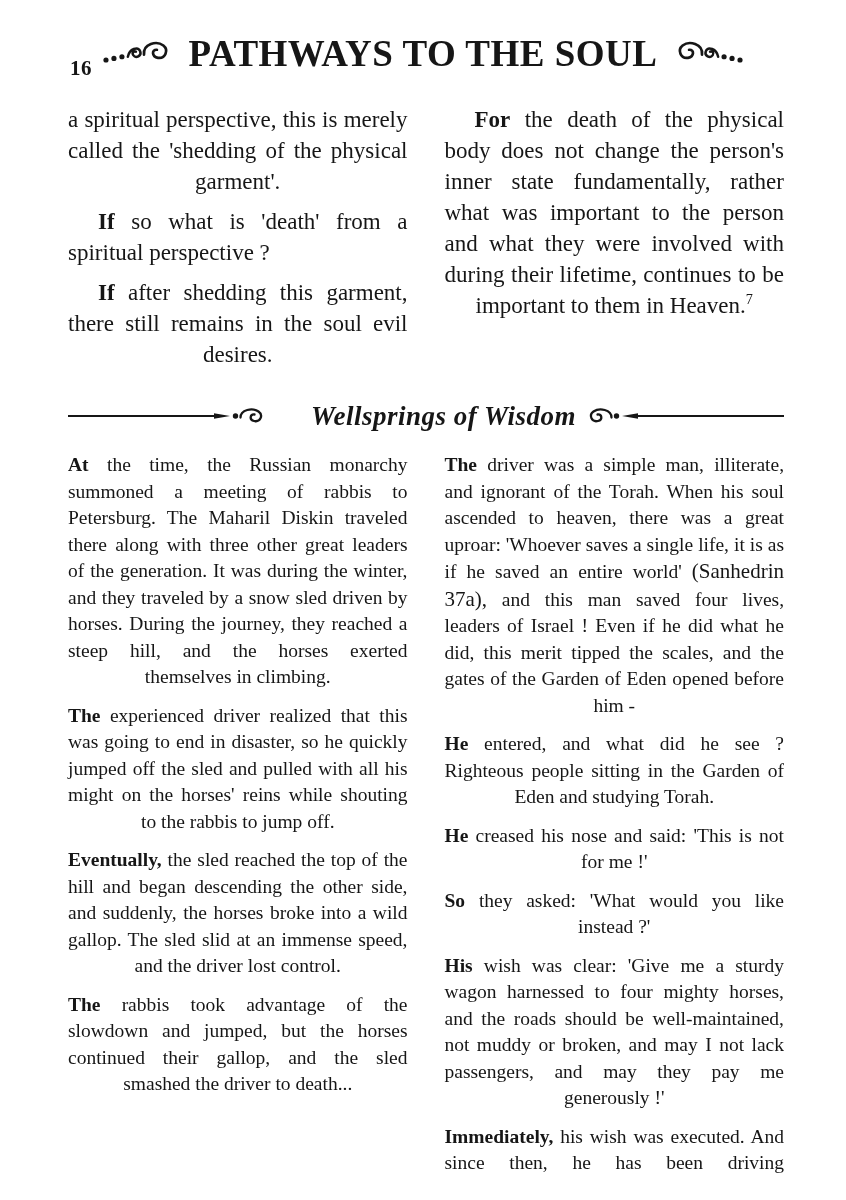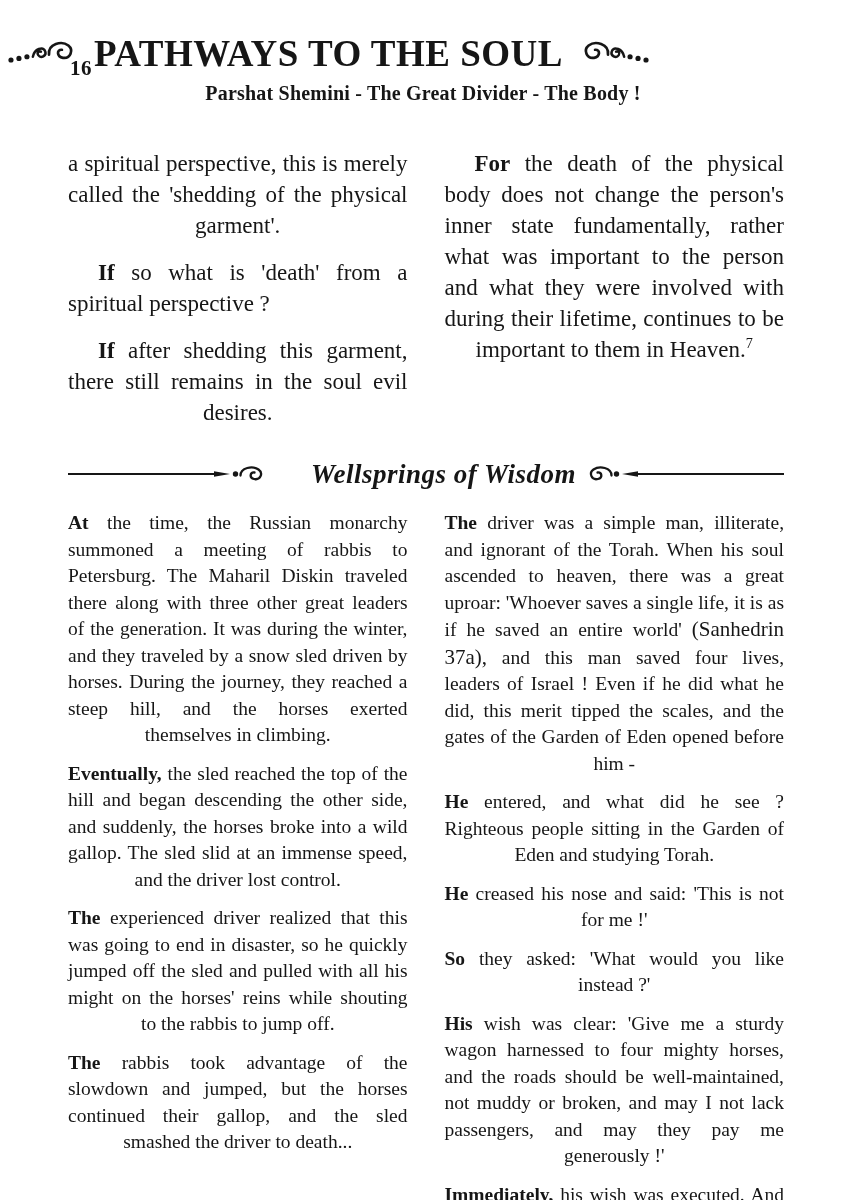--- a/index.html
+++ b/index.html
@@ -13,40 +13,40 @@
     box-sizing:border-box;
     margin:0 auto;
   }
   
   .hdr{padding-top:33px;position:relative;}
   .page-num{
     position:absolute;left:70px;top:56px;
     font-size:21px;font-weight:bold;letter-spacing:.5px;
   }
   .title-row{
-    display:flex;align-items:center;gap:10px;
+    display:flex;align-items:center;justify-content:center;gap:10px;
     height:40px;
   }
   .title-row h1{
     margin:0;font-size:37px;font-weight:bold;letter-spacing:.5px;
     white-space:nowrap;line-height:1;
   }
   .flourish{display:block;}
   .flourish.rt{transform:scaleX(-1);}
   .subtitle{
     text-align:center;font-size:20px;font-weight:bold;
     margin-top:9px;letter-spacing:.2px;
   }
   
   .cols{
     display:flex;gap:37px;
     padding:0 62px 0 68px;
   }
   .col{flex:1;min-width:0;text-align:justify;}
-  .cols p{margin:16px 0 9px 0;}
+  .cols p{margin:4px 0 9px 0;}
   .top-sec{margin-top:27px;font-size:23px;line-height:31px;}
   .story-sec{margin-top:15px;font-size:19.5px;line-height:26.5px;}
   .story-sec p{margin:0 0 12px 0;}
   .indent{text-indent:30px;}
   .tl-c{text-align-last:center;}
   .tl-l{text-align-last:left;}
   .tl-j{text-align-last:justify;}
   b.lead{font-weight:bold;}
   sup.fn{font-size:62%;line-height:0;vertical-align:super;}
   .src{
@@ -87,21 +87,20 @@
       </svg>
       <h1>PATHWAYS TO THE SOUL</h1>
       <svg class="flourish rt" width="84" height="28" viewBox="0 0 64 26">
         <circle class="filled" cx="3.2" cy="19.5" r="2.4"></circle>
         <circle class="filled" cx="10.6" cy="18" r="2.4"></circle>
         <circle class="filled" cx="18" cy="16.5" r="2.4"></circle>
         <path class="stroked" stroke-width="2.3" d="M23.5 16.5 C25 9 33 6.5 35 11.5 C36.5 15.5 31 18.5 28.5 15 C27 12.8 29 10.8 31 11.8"></path>
         <path class="stroked" stroke-width="2.5" d="M38.5 14.5 C37.5 4 50.5 1.5 56.5 6 C61.5 10 58.5 18.5 51.5 17.5 C45.5 16.5 45.5 9.5 50.5 10"></path>
       </svg>
     </div>
-    <div class="subtitle">Parshat Shemini - The Great Divider - The Body !</div>
   </header>
 
   <section class="cols top-sec">
     <div class="col">
       <p class="tl-c"><span>a spiritual perspective, this is merely called the 'shedding of the physical garment'.</span></p>
       <p class="indent tl-l"><b class="lead">If</b> <span>so what is 'death' from a spiritual perspective ?</span></p>
       <p class="indent tl-c"><b class="lead">If</b> <span>after shedding this garment, there still remains in the soul evil desires.</span></p>
     </div>
     <div class="col">
       <p class="indent tl-c"><b class="lead">For</b> <span>the death of the physical body does not change the person's inner state fundamentally, rather what was important to the person and what they were involved with during their lifetime, continues to be important to them in Heaven.</span><sup class="fn">7</sup></p>
@@ -120,22 +119,22 @@
       <polygon class="filled" points="0,8.2 0,13.8 16,11"></polygon>
       <circle class="filled" cx="21.5" cy="11" r="2.7"></circle>
       <path class="stroked" stroke-width="2.3" d="M26.5 12.5 C26.5 4.5 38.5 2.5 44.5 6.5 C49.5 10 46.5 17.5 40 16 C35 14.8 36 9 40.5 9.5"></path>
     </svg>
     <span class="rule"></span>
   </div>
 
   <section class="cols story-sec">
     <div class="col">
       <p class="tl-c"><b class="lead">At</b> <span>the time, the Russian monarchy summoned a meeting of rabbis to Petersburg. The Maharil Diskin traveled there along with three other great leaders of the generation. It was during the winter, and they traveled by a snow sled driven by horses. During the journey, they reached a steep hill, and the horses exerted themselves in climbing.</span></p>
+      <p class="tl-c"><b class="lead">The</b> <span>experienced driver realized that this was going to end in disaster, so he quickly jumped off the sled and pulled with all his might on the horses' reins while shouting to the rabbis to jump off.</span></p>
       <p class="tl-c"><b class="lead">Eventually,</b> <span>the sled reached the top of the hill and began descending the other side, and suddenly, the horses broke into a wild gallop. The sled slid at an immense speed, and the driver lost control.</span></p>
-      <p class="tl-c"><b class="lead">The</b> <span>experienced driver realized that this was going to end in disaster, so he quickly jumped off the sled and pulled with all his might on the horses' reins while shouting to the rabbis to jump off.</span></p>
       <p class="tl-c"><b class="lead">The</b> <span>rabbis took advantage of the slowdown and jumped, but the horses continued their gallop, and the sled smashed the driver to death...</span></p>
     </div>
     <div class="col">
       <p class="tl-c"><b class="lead">The</b> <span>driver was a simple man, illiterate, and ignorant of the Torah. When his soul ascended to heaven, there was a great uproar: 'Whoever saves a single life, it is as if he saved an entire world'</span> <span class="cite">(Sanhedrin 37a),</span> <span>and this man saved four lives, leaders of Israel ! Even if he did what he did, this merit tipped the scales, and the gates of the Garden of Eden opened before him -</span></p>
       <p class="tl-c"><b class="lead">He</b> <span>entered, and what did he see ? Righteous people sitting in the Garden of Eden and studying Torah.</span></p>
       <p class="tl-c"><b class="lead">He</b> <span>creased his nose and said: 'This is not for me !'</span></p>
       <p class="tl-c"><b class="lead">So</b> <span>they asked: 'What would you like instead ?'</span></p>
       <p class="tl-c"><b class="lead">His</b> <span>wish was clear: 'Give me a sturdy wagon harnessed to four mighty horses, and the roads should be well-maintained, not muddy or broken, and may I not lack passengers, and may they pay me generously !'</span></p>
       <p class="tl-j"><b class="lead">Immediately,</b> <span>his wish was executed. And since then, he has been driving</span></p>
     </div>

